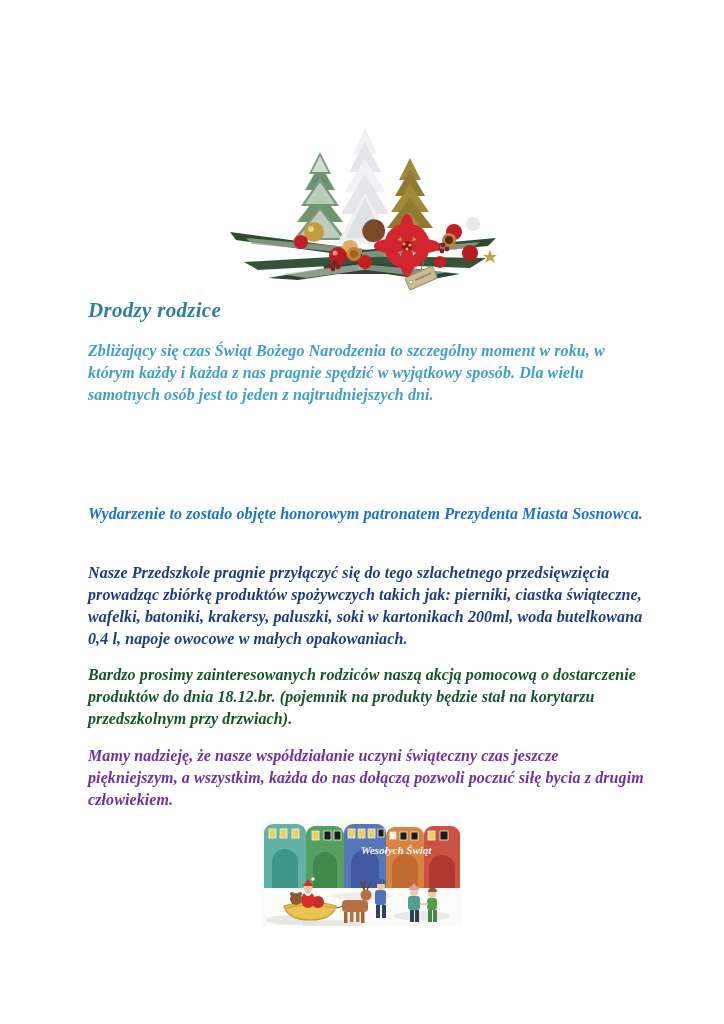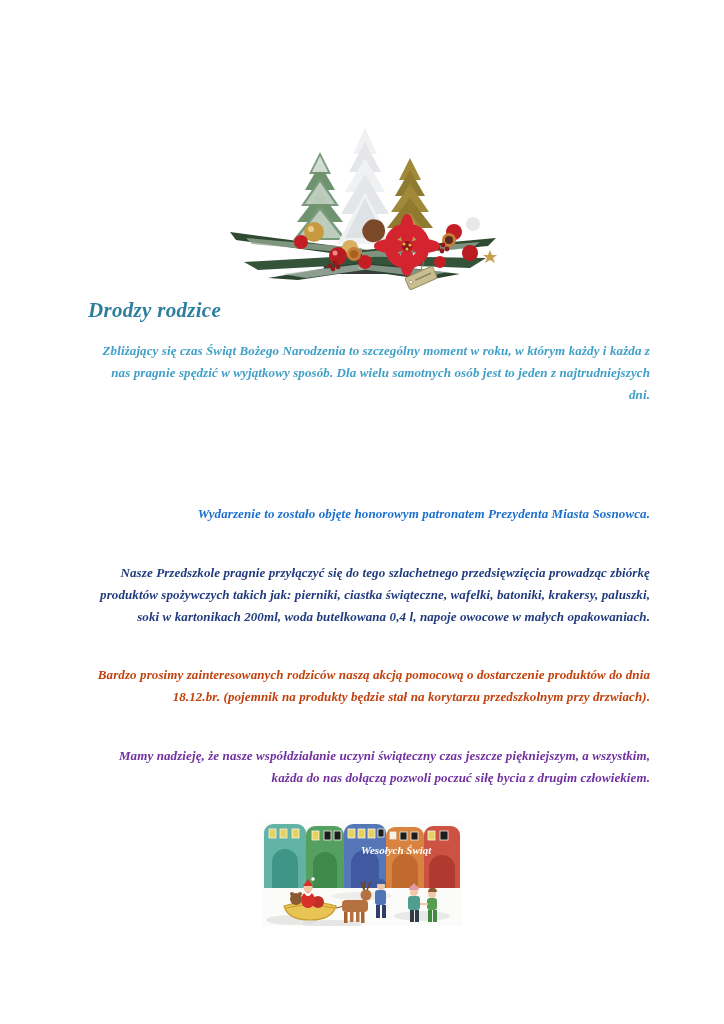--- a/index.html
+++ b/index.html
@@ -3,36 +3,35 @@
 <meta charset="utf-8">
 <style>
   html,body{margin:0;padding:0;background:#888;}
   .page{
     position:relative;
     width:724px;height:1024px;
     margin:0 auto;
     background:#ffffff;
     font-family:"Liberation Serif","DejaVu Serif",serif;
     overflow:hidden;
-    text-align:right;
   }
   .top-image{
     position:absolute;left:202px;top:112px;width:320px;height:180px;margin:0;
   }
   .bottom-image{
     position:absolute;left:262px;top:820px;width:200px;height:106px;margin:0;
   }
   .page-title{
     position:absolute;left:88px;top:298px;margin:0;
     font-size:21px;font-weight:bold;font-style:italic;
     letter-spacing:.3px;
   }
   .para{
     position:absolute;left:88px;width:562px;margin:0;
-    font-size:13px;line-height:22px;
+    font-size:16px;line-height:22px;
     font-weight:bold;font-style:italic;
     letter-spacing:.1px;
   }
   .p1{top:340px}.p2{top:420px}.p3{top:503px}
   .p4{top:562px}.p5{top:664px}.p6{top:745px}
   svg{display:block;width:100%;height:100%;}
   .drawing-caption{
     font-family:"Liberation Serif","DejaVu Serif",serif;
     font-style:italic;font-weight:bold;
   }
@@ -147,21 +146,21 @@
         </g>
       </g>
     </svg>
   </figure>
 
   <h1 class="page-title" style="color: rgb(46, 126, 158);">Drodzy rodzice</h1>
 
   <p class="para p1" style="color: rgb(63, 159, 198);">Zbliżający się czas Świąt Bożego Narodzenia to szczególny moment w roku, w którym każdy i każda z nas pragnie spędzić w wyjątkowy sposób. Dla wielu samotnych osób jest to jeden z najtrudniejszych dni.</p>
   <p class="para p3" style="color: rgb(27, 112, 206);">Wydarzenie to zostało objęte honorowym patronatem Prezydenta Miasta Sosnowca.</p>
   <p class="para p4" style="color: rgb(31, 58, 125);">Nasze Przedszkole pragnie przyłączyć się do tego szlachetnego przedsięwzięcia prowadząc zbiórkę produktów spożywczych takich jak: pierniki, ciastka świąteczne, wafelki, batoniki, krakersy, paluszki, soki w kartonikach 200ml, woda butelkowana 0,4 l, napoje owocowe  w małych opakowaniach.</p>
-  <p class="para p5" style="color: #c2410c;">Bardzo prosimy  zainteresowanych rodziców naszą akcją pomocową o dostarczenie produktów do dnia 18.12.br. (pojemnik na produkty będzie stał na korytarzu przedszkolnym przy drzwiach).</p>
+  <p class="para p5" style="color: #14532d;">Bardzo prosimy  zainteresowanych rodziców naszą akcją pomocową o dostarczenie produktów do dnia 18.12.br. (pojemnik na produkty będzie stał na korytarzu przedszkolnym przy drzwiach).</p>
   <p class="para p6" style="color: rgb(112, 48, 160);">Mamy nadzieję, że nasze współdziałanie uczyni świąteczny czas jeszcze piękniejszym, a wszystkim, każda do nas dołączą pozwoli poczuć siłę bycia z drugim człowiekiem.</p>
 
   <figure class="bottom-image">
     <svg viewBox="0 0 200 106">
       <rect x="0" y="0" width="200" height="106" fill="#fdfdfb"></rect>
 
       <g>
         <rect x="2" y="4" width="42" height="76" rx="9" fill="#62b3a4"></rect>
         <rect x="44" y="6" width="38" height="74" rx="9" fill="#55a060"></rect>
         <rect x="82" y="4" width="42" height="76" rx="9" fill="#5577b8"></rect>

